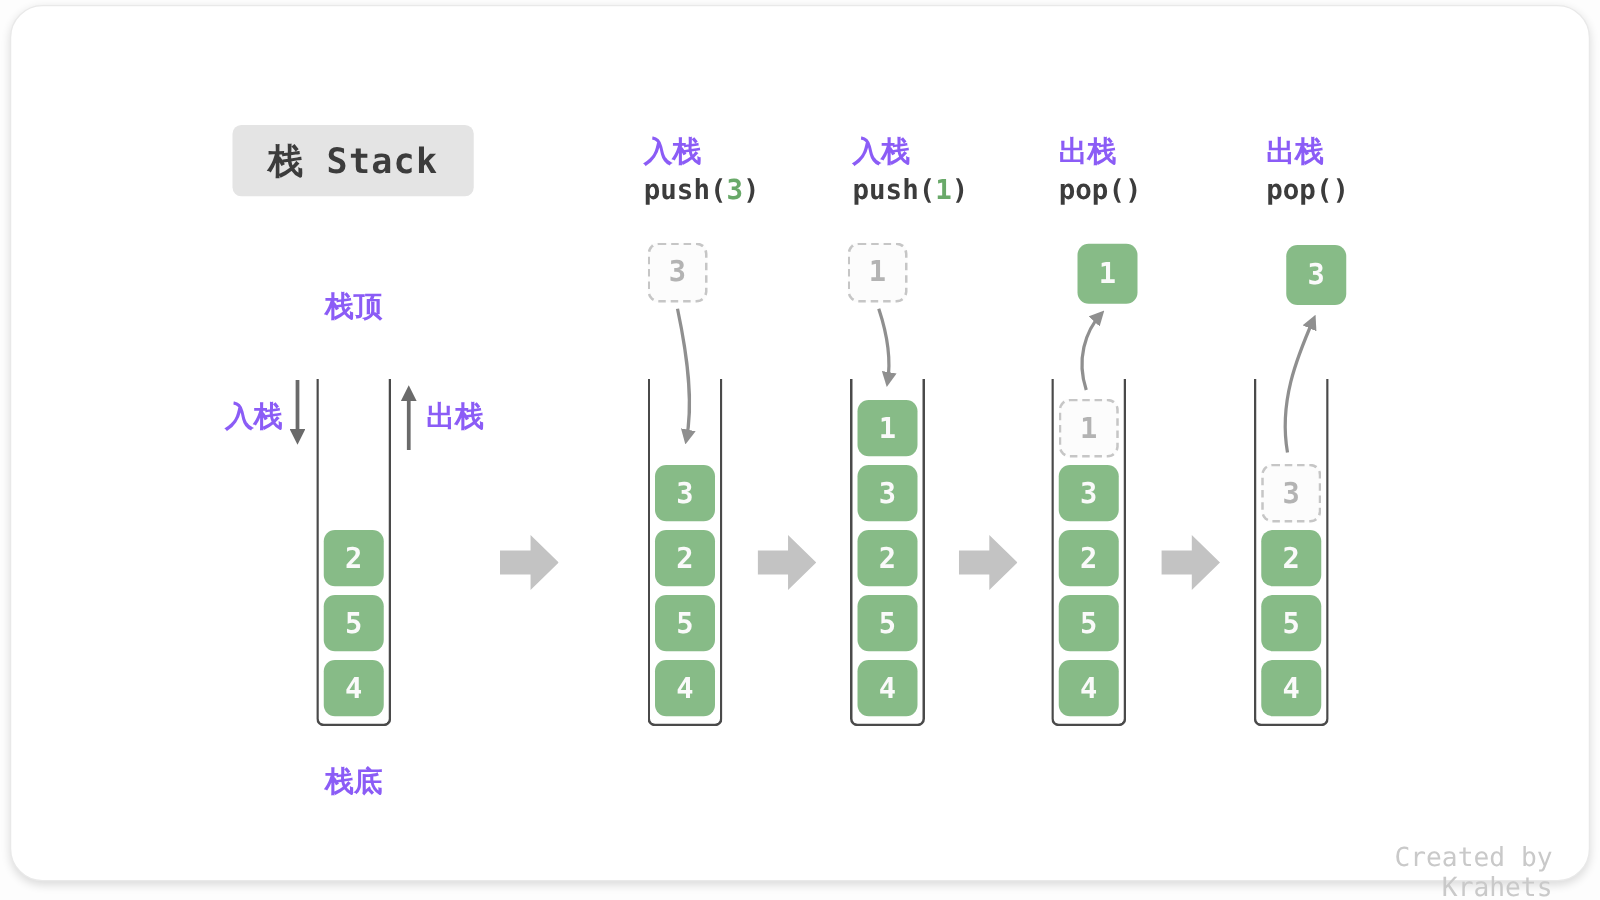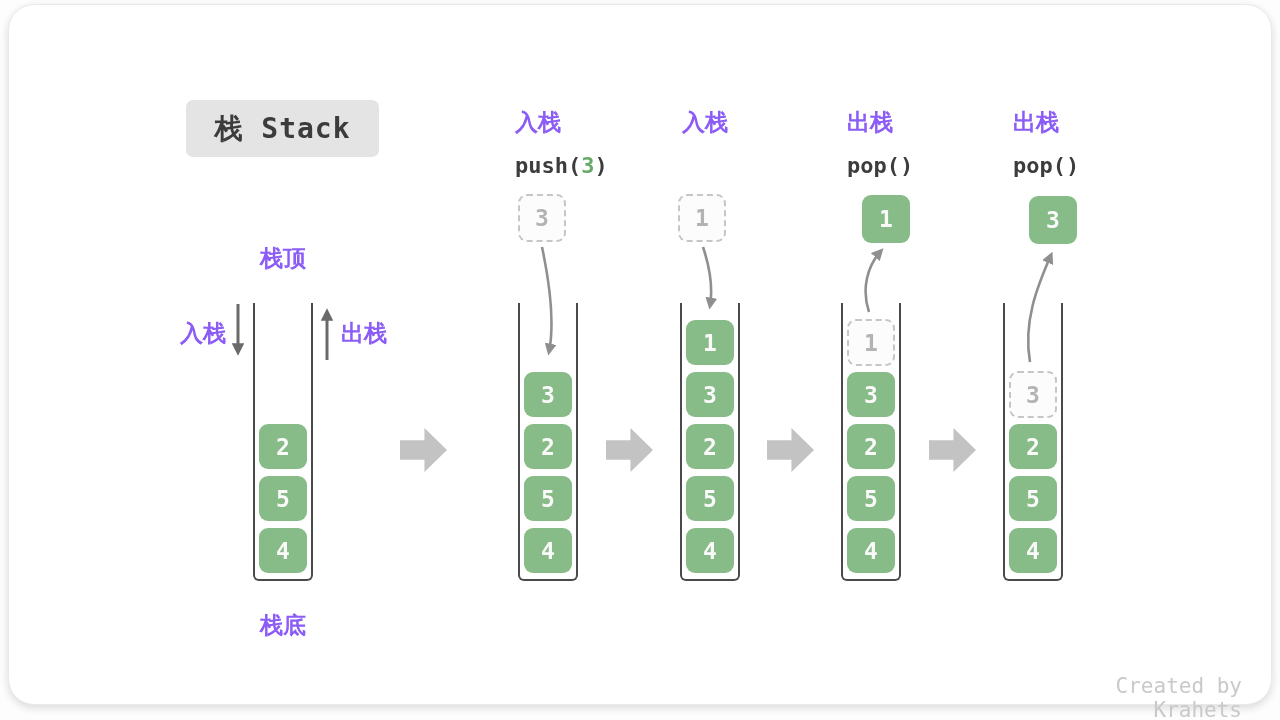--- a/index.html
+++ b/index.html
@@ -11,21 +11,21 @@
   .cjk{font-family:"DejaVu Sans",sans-serif;font-weight:bold;color:#8b5cf6;}
   .code{font-family:"DejaVu Sans Mono",monospace;font-weight:bold;color:#3c3c3c;}
 
   .title-box{position:absolute;left:186px;top:100px;width:193px;height:57px;
         background:#e4e4e4;border-radius:7px;display:flex;align-items:center;
         justify-content:center;font-family:"DejaVu Sans Mono",monospace;
         font-weight:bold;font-size:28px;color:#3c3c3c;letter-spacing:1px;}
 
   .op-header{position:absolute;top:108px;width:170px;}
   .op-name{font-size:23px;line-height:28px;}
-  .op-code{font-size:22px;line-height:28px;margin-top:16px;}
+  .op-code{font-size:22px;line-height:28px;margin-top:3px;}
   .op-code .arg{color:#69a969;}
 
   .side-label{position:absolute;font-size:23px;}
   .top-label{position:absolute;left:253px;width:60px;text-align:center;font-size:23px;}
 
   .stack{position:absolute;top:303px;width:60px;height:278px;box-sizing:border-box;
         border-left:2px solid #4a4a4a;border-right:2px solid #4a4a4a;
         border-bottom:2px solid #4a4a4a;border-radius:0 0 6px 6px;background:#ffffff;}
   .cell{position:absolute;left:4px;width:48px;height:45px;box-sizing:border-box;
         border-radius:9px;display:flex;align-items:center;justify-content:center;
@@ -55,31 +55,32 @@
   <div class="card"></div>
 
   <div class="title-box">栈 Stack</div>
 
   <div class="op-header" style="left:515px">
     <div class="op-name cjk">入栈</div>
     <div class="op-code code"><span>push(</span><span class="arg">3</span><span>)</span></div>
   </div>
   <div class="op-header" style="left:682px">
     <div class="op-name cjk">入栈</div>
+    <div class="op-code code"><span>push(</span><span class="arg">1</span><span>)</span></div>
   </div>
   <div class="op-header" style="left:847px">
     <div class="op-name cjk">出栈</div>
     <div class="op-code code"><span>pop()</span><span class="arg"></span><span></span></div>
   </div>
   <div class="op-header" style="left:1013px">
     <div class="op-name cjk">出栈</div>
     <div class="op-code code"><span>pop()</span><span class="arg"></span><span></span></div>
   </div>
 
-  <div class="top-label cjk" style="top:243px">栈顶</div>
+  <div class="top-label cjk" style="top:230px">栈顶</div>
   <div class="top-label cjk" style="top:610px">栈底</div>
 
   <div class="side-label cjk" style="left:180px;top:318px">入栈</div>
   <div class="side-label cjk" style="left:341px;top:318px">出栈</div>
 
   <div class="float-box dashed" style="left:518px;top:194px">3</div>
   <div class="float-box dashed" style="left:678px;top:194px">1</div>
   <div class="float-box solid" style="left:862px;top:195px">1</div>
   <div class="float-box solid" style="left:1029px;top:196px">3</div>
 

